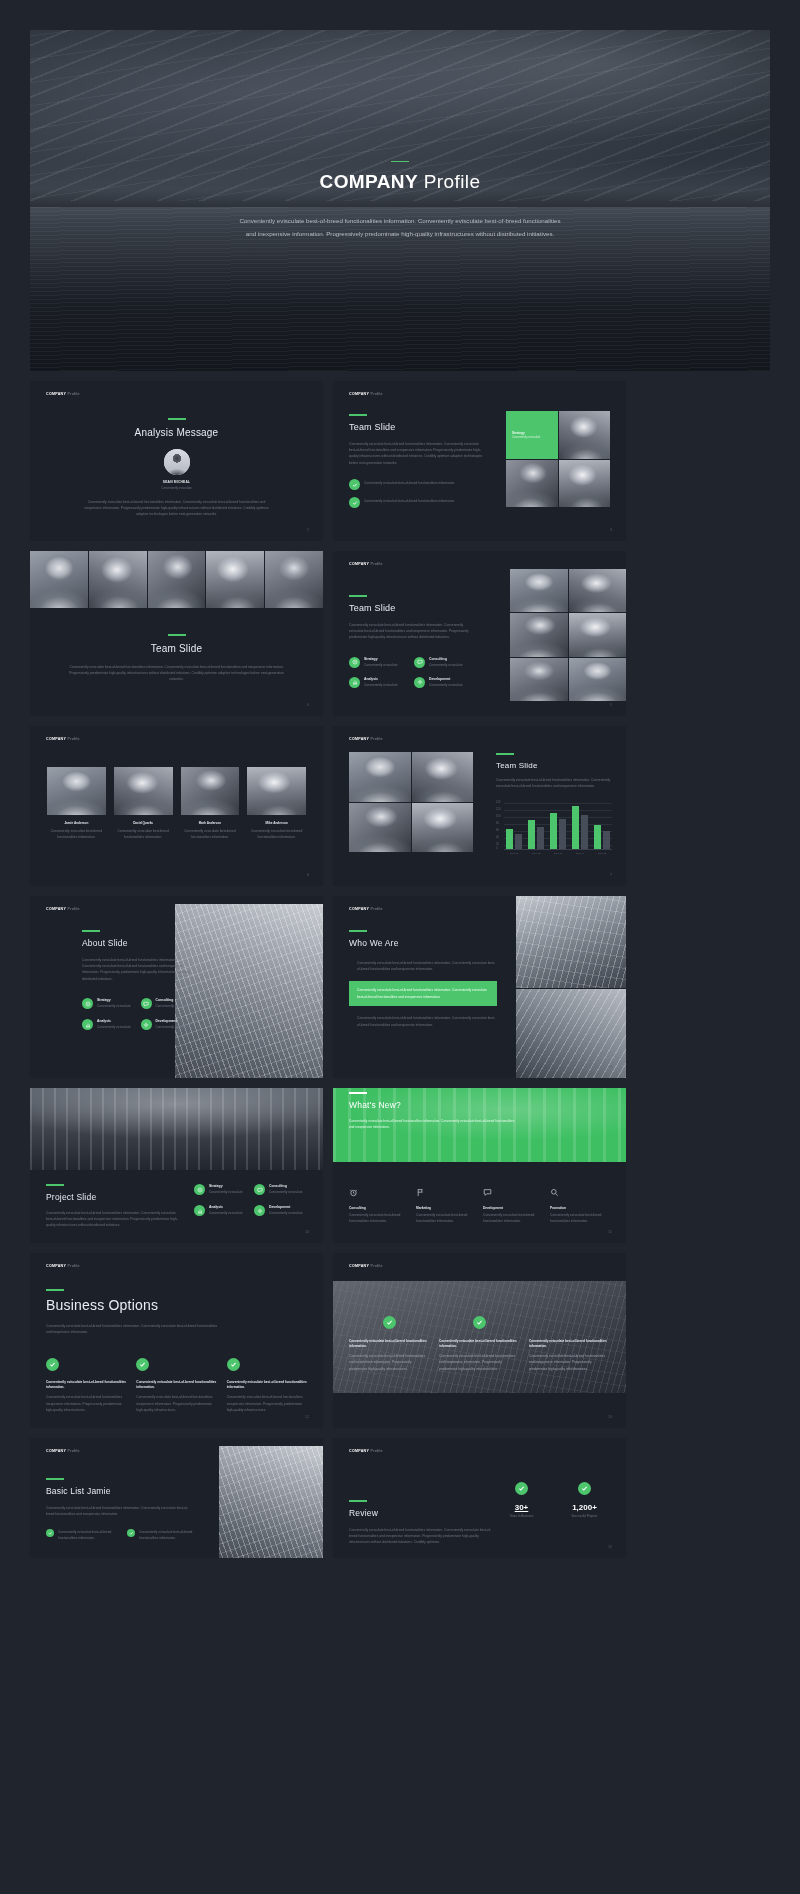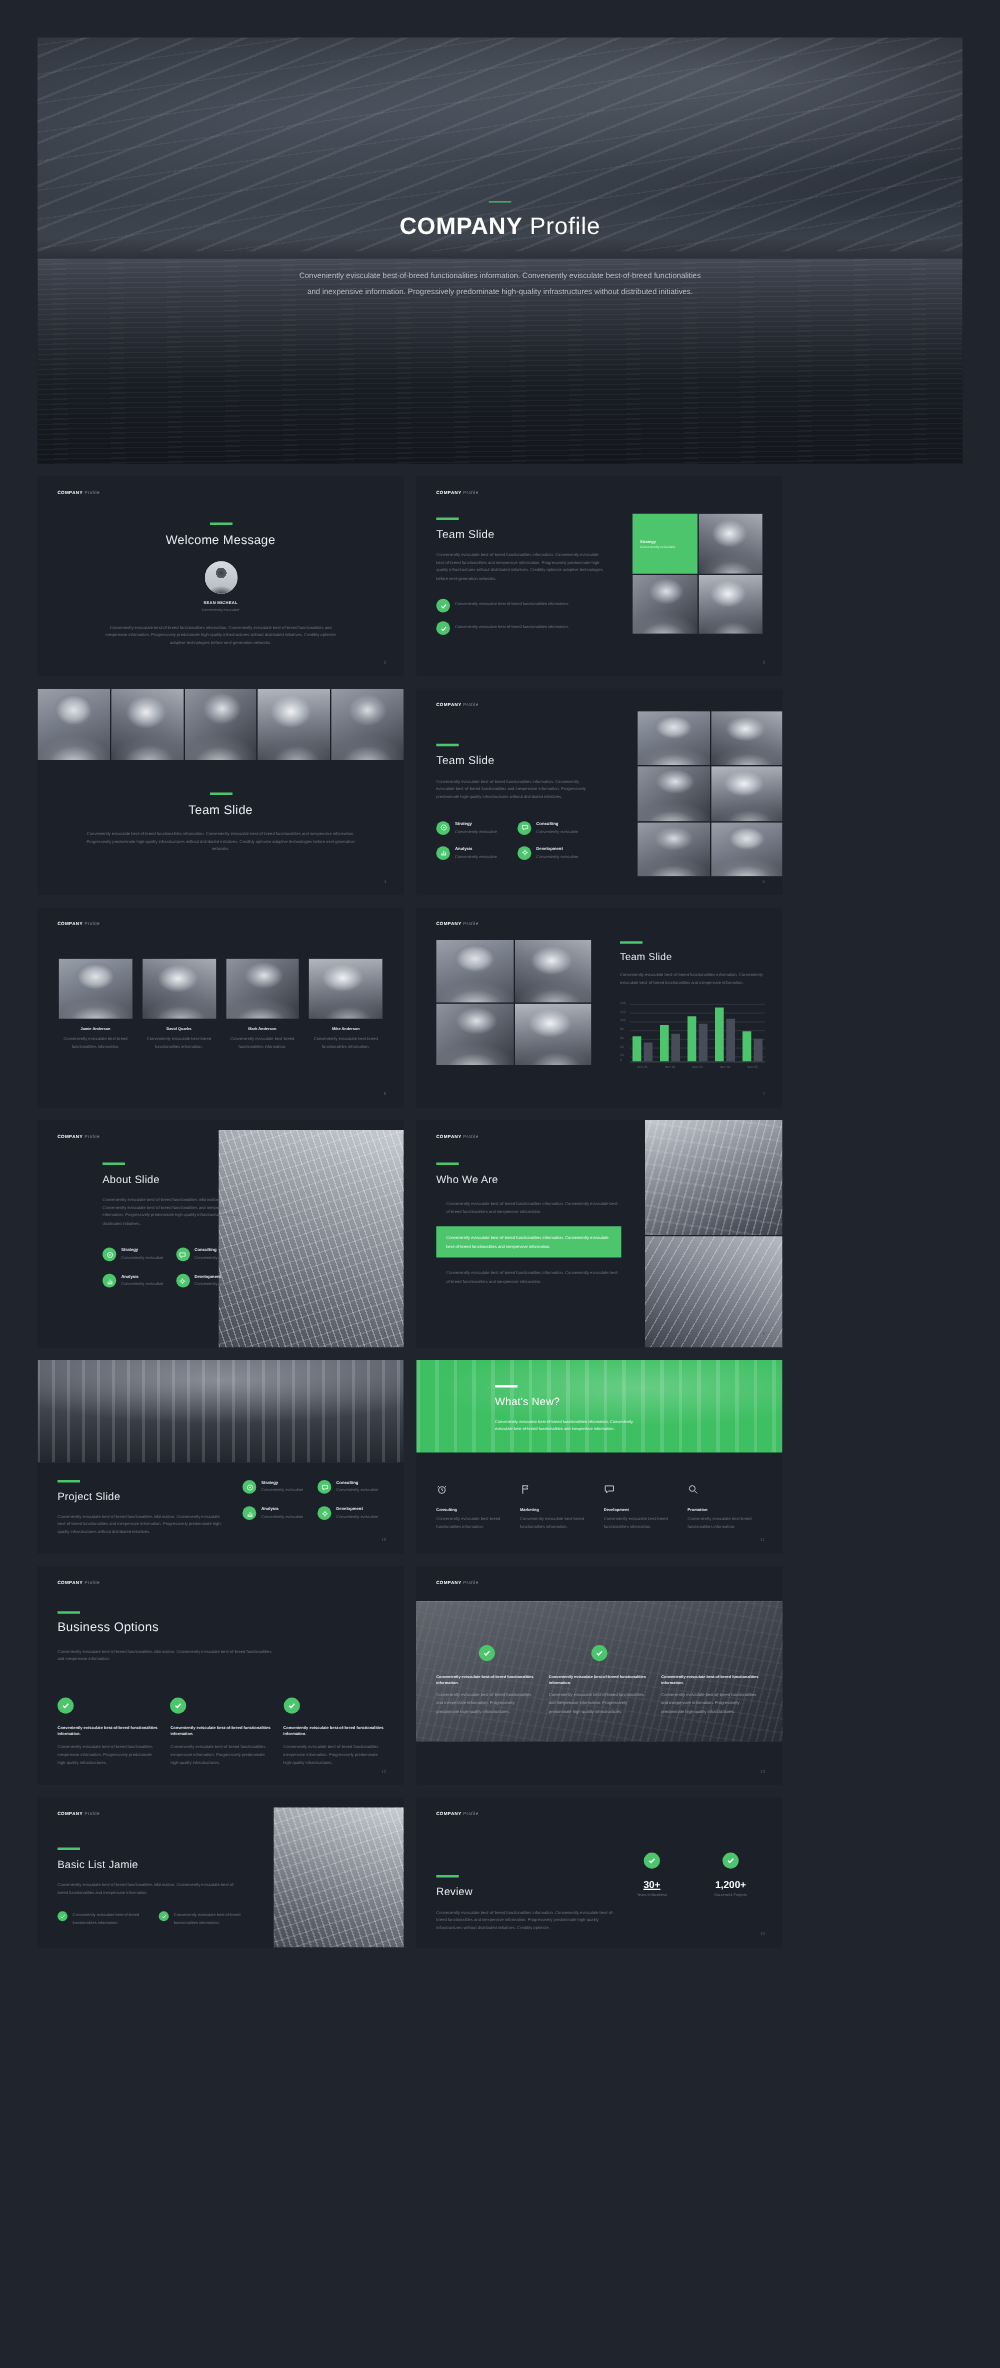--- a/index.html
+++ b/index.html
@@ -184,21 +184,21 @@
       <p>Conveniently evisculate best-of-breed functionalities information. Conveniently evisculate best-of-breed functionalities and inexpensive information. Progressively predominate high-quality infrastructures without distributed initiatives.</p>
     </div>
   </div>
 
   <div class="row">
 
     <div class="slide half" style="height:160px;">
       <div class="logo"><b>COMPANY</b> <span>Profile</span></div>
       <div style="position:absolute;left:0;right:0;top:37px;display:flex;flex-direction:column;align-items:center;">
         <div class="rule c"></div>
-        <h2 class="title" style="font-size:10px;margin-top:7px;">Welcome Message</h2>
+        <h2 class="title" style="font-size:10px;margin-top:7px;">Analysis Message</h2>
         <div class="avatar" style="margin-top:11px;"></div>
         <div style="font-size:3.3px;font-weight:700;color:#e6e9ee;margin-top:5px;letter-spacing:.2px;">SEAN MICHEAL</div>
         <div style="font-size:2.9px;color:#6d7381;margin-top:2px;">Conveniently evisculate</div>
         <p class="tiny c" style="width:195px;margin-top:9px;">Conveniently evisculate best-of-breed functionalities information. Conveniently evisculate best-of-breed functionalities and inexpensive information. Progressively predominate high-quality infrastructures without distributed initiatives. Credibly optimize adaptive technologies before next-generation networks.</p>
       </div>
       <div class="pgnum">2</div>
     </div>
 
     <div class="slide half" style="height:160px;">
       <div class="logo"><b>COMPANY</b> <span>Profile</span></div>
@@ -553,21 +553,21 @@
               <div class="fd">Conveniently evisculate</div>
             </div>
         </div>
       </div>
       <div class="pgnum">10</div>
     </div>
 
     <div class="slide half" style="height:155px;">
       <div style="height:74px;position:relative;overflow:hidden;background:#3dbf62;">
         <div style="position:absolute;inset:0;background:repeating-linear-gradient(90deg, rgba(255,255,255,.14) 0 3px, rgba(255,255,255,0) 3px 15px), radial-gradient(ellipse 80% 60% at 60% 30%, rgba(255,255,255,.22) 0%, rgba(0,0,0,0) 70%);"></div>
-        <div style="position:absolute;left:16px;top:20px;width:170px;padding-left:47px;">
+        <div style="position:absolute;left:16px;top:4px;width:170px;">
           <div class="rule" style="background:#ffffff;"></div>
           <h2 class="title" style="font-size:8.5px;margin-top:6px;color:#ffffff;">What's New?</h2>
           <p style="font-size:3.2px;line-height:1.95;color:#e6fbec;margin-top:8px;">Conveniently evisculate best-of-breed functionalities information. Conveniently evisculate best-of-breed functionalities and inexpensive information.</p>
         </div>
       </div>
       <div style="position:absolute;left:16px;right:16px;top:95px;display:flex;gap:7px;">
         <div style="flex:1;">
           <svg viewBox="0 0 18 18" style="width:9px;height:9px;">
               <circle class="lineicon" cx="9" cy="10" r="5.4"></circle>
               <path class="lineicon" d="M9 7v3l2 1.4M4.2 3.8 2.4 5.4M13.8 3.8l1.8 1.6"></path>
@@ -601,21 +601,21 @@
       <div class="pgnum">11</div>
     </div>
   </div>
 
   <div class="row">
 
     <div class="slide half" style="height:175px;">
       <div class="logo"><b>COMPANY</b> <span>Profile</span></div>
       <div style="position:absolute;left:16px;top:36px;width:200px;">
         <div class="rule"></div>
-        <h2 class="title" style="font-size:10px;margin-top:6px;">Business Options</h2>
+        <h2 class="title" style="font-size:14px;margin-top:6px;">Business Options</h2>
         <p class="tiny" style="margin-top:10px;width:175px;">Conveniently evisculate best-of-breed functionalities information. Conveniently evisculate best-of-breed functionalities and inexpensive information.</p>
       </div>
       <div style="position:absolute;left:16px;right:16px;top:105px;display:flex;gap:10px;">
         <div style="flex:1;">
           <div class="gcirc lg">
               <svg viewBox="0 0 10 10">
                 <path d="M2 5.2 L4 7.2 L8 2.8" stroke="#fff" stroke-width="1.5" fill="none"></path>
               </svg>
             </div>
           <div style="font-size:3.2px;font-weight:700;color:#e6e9ee;line-height:1.6;margin-top:9px;">Conveniently evisculate best-of-breed functionalities information.</div>

